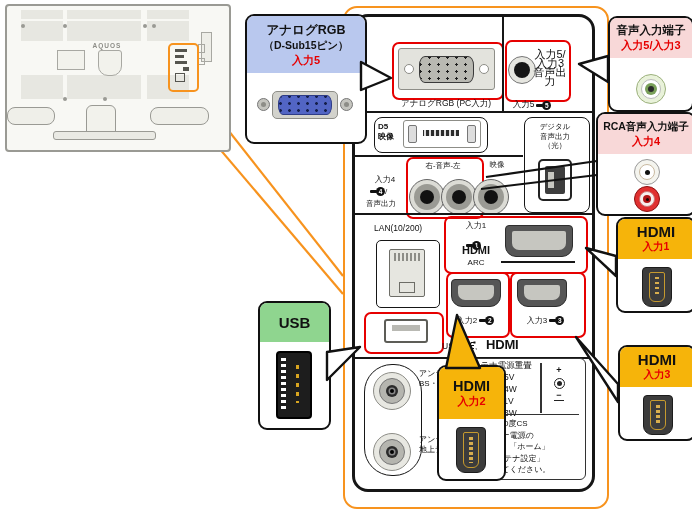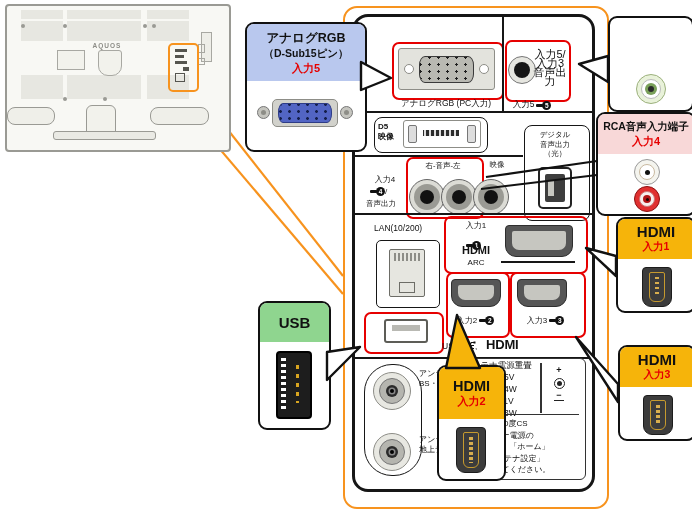--- a/index.html
+++ b/index.html
@@ -171,21 +171,21 @@
       <div class="abs" style="left:3px;top:4px;width:22px;font-size:8px;line-height:10px;font-weight:bold">
         <div>D5</div>
         <div>映像</div>
       </div>
       <div class="abs dterm" style="left:28px;top:2px;width:76px;height:26px;background:#ececе6;background-color:#ececе6">
         <div class="dterm-clip" style="left:4px"></div>
         <div class="dterm-clip" style="right:4px"></div>
         <div class="dterm-slot"></div>
       </div>
     </div>
-    <div class="abs blkbox" style="left:169px;top:108px;width:64px;height:94px">
+    <div class="abs blkbox" style="left:169px;top:100px;width:64px;height:94px">
       <div class="abs ctr" style="left:0;top:4px;width:60px;font-size:7.5px;line-height:9.5px">
         <div>デジタル</div>
         <div>音声出力</div>
         <div>（光）</div>
       </div>
       <div class="abs optical" style="left:13px;top:41px;width:30px;height:38px"></div>
     </div>
     <div class="abs divl" style="left:0;top:138px;width:168px;height:1.5px"></div>
 
     <div class="abs redbox" style="left:51px;top:140px;width:74px;height:58px">
@@ -298,34 +298,38 @@
       <div class="abs" style="left:16px;top:59px;font-size:8px;line-height:11.5px;white-space:nowrap">
         <div>BS・110度CS</div>
         <div>アンテナ電源の</div>
         <div>設定は、「ホーム」</div>
         <div>-「アンテナ設定」</div>
         <div>で行ってください。</div>
       </div>
     </div>
   </div>
 
-  <div class="abs callout" style="left:245px;top:22px;width:118px;height:126px;z-index:5">
+  <div class="abs callout" style="left:245px;top:14px;width:118px;height:126px;z-index:5">
     <div class="co-head" style="height:57px;background:#B9C8EE">
       <div style="font-size:12.5px;font-weight:bold">アナログRGB</div>
       <div style="font-size:10.5px;font-weight:bold">（D-Sub15ピン）</div>
       <div class="red" style="font-size:11px">入力5</div>
     </div>
     <div class="hexnut" style="left:10px;top:82px"></div>
     <div class="hexnut" style="left:93px;top:82px"></div>
     <div class="vga-shell" style="left:25px;top:75px;width:64px;height:26px">
       <div class="vga-face"></div>
     </div>
   </div>
 
   <div class="abs callout" style="left:608px;top:16px;width:82px;height:92px;z-index:5">
+    <div class="co-head" style="height:40px;background:#F8D8D8">
+      <div style="font-size:11.5px;font-weight:bold">音声入力端子</div>
+      <div class="red" style="font-size:11px">入力5/入力3</div>
+    </div>
     <div class="ring" style="left:26px;top:56px;width:28px;height:28px;background:#e9f2da;border:1.5px solid #9bb07c">
       <div class="ring" style="inset:4px;background:#fff;border:1px solid #bbb">
         <div class="ring" style="inset:3px;background:#7aa05a">
           <div class="ring" style="inset:3px;background:#2a2a2a"></div>
         </div>
       </div>
     </div>
   </div>
 
   <div class="abs callout" style="left:596px;top:112px;width:96px;height:100px;z-index:5">

